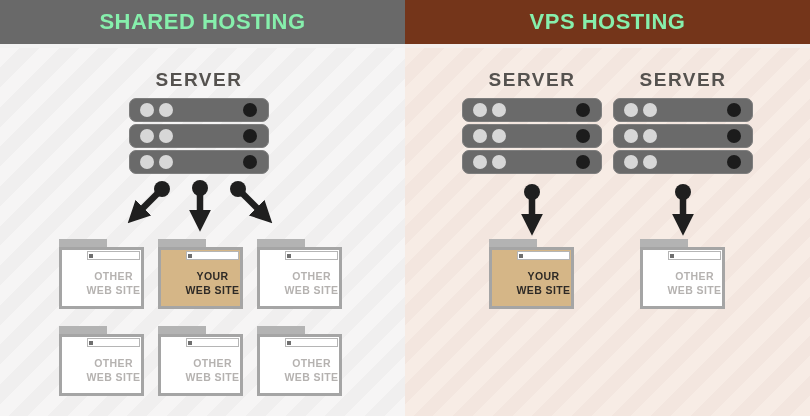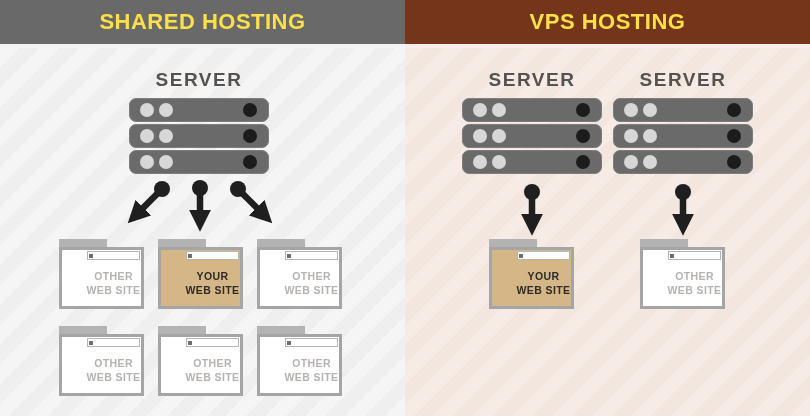--- a/index.html
+++ b/index.html
@@ -2,21 +2,21 @@
 <html><head>
 <meta charset="utf-8">
 <style>
   * { margin:0; padding:0; box-sizing:border-box; }
   html,body { width:810px; height:420px; overflow:hidden;
     font-family:"Liberation Sans","DejaVu Sans",sans-serif; background:#fff; }
   .stage { width:810px; height:420px; display:flex; }
   .panel { width:405px; height:420px; position:relative; }
 
   .panel-header { height:48px; display:flex; align-items:center; justify-content:center;
-    color:#fde047; font-weight:bold; font-size:22px; letter-spacing:.5px;
+    color:#86efac; font-weight:bold; font-size:22px; letter-spacing:.5px;
     border-bottom:4px solid rgba(255,255,255,.92); }
   .panel.shared .panel-header { background:#696969; }
   .panel.vps .panel-header { background:#74351a; }
 
   .panel-content { position:relative; height:368px; }
   .panel.shared .panel-content {
     background:repeating-linear-gradient(135deg,#f6f5f5 0 14px,#f0efef 14px 28px); }
   .panel.vps .panel-content {
     background:repeating-linear-gradient(135deg,#f7ece5 0 14px,#f3e6df 14px 28px); }
 

